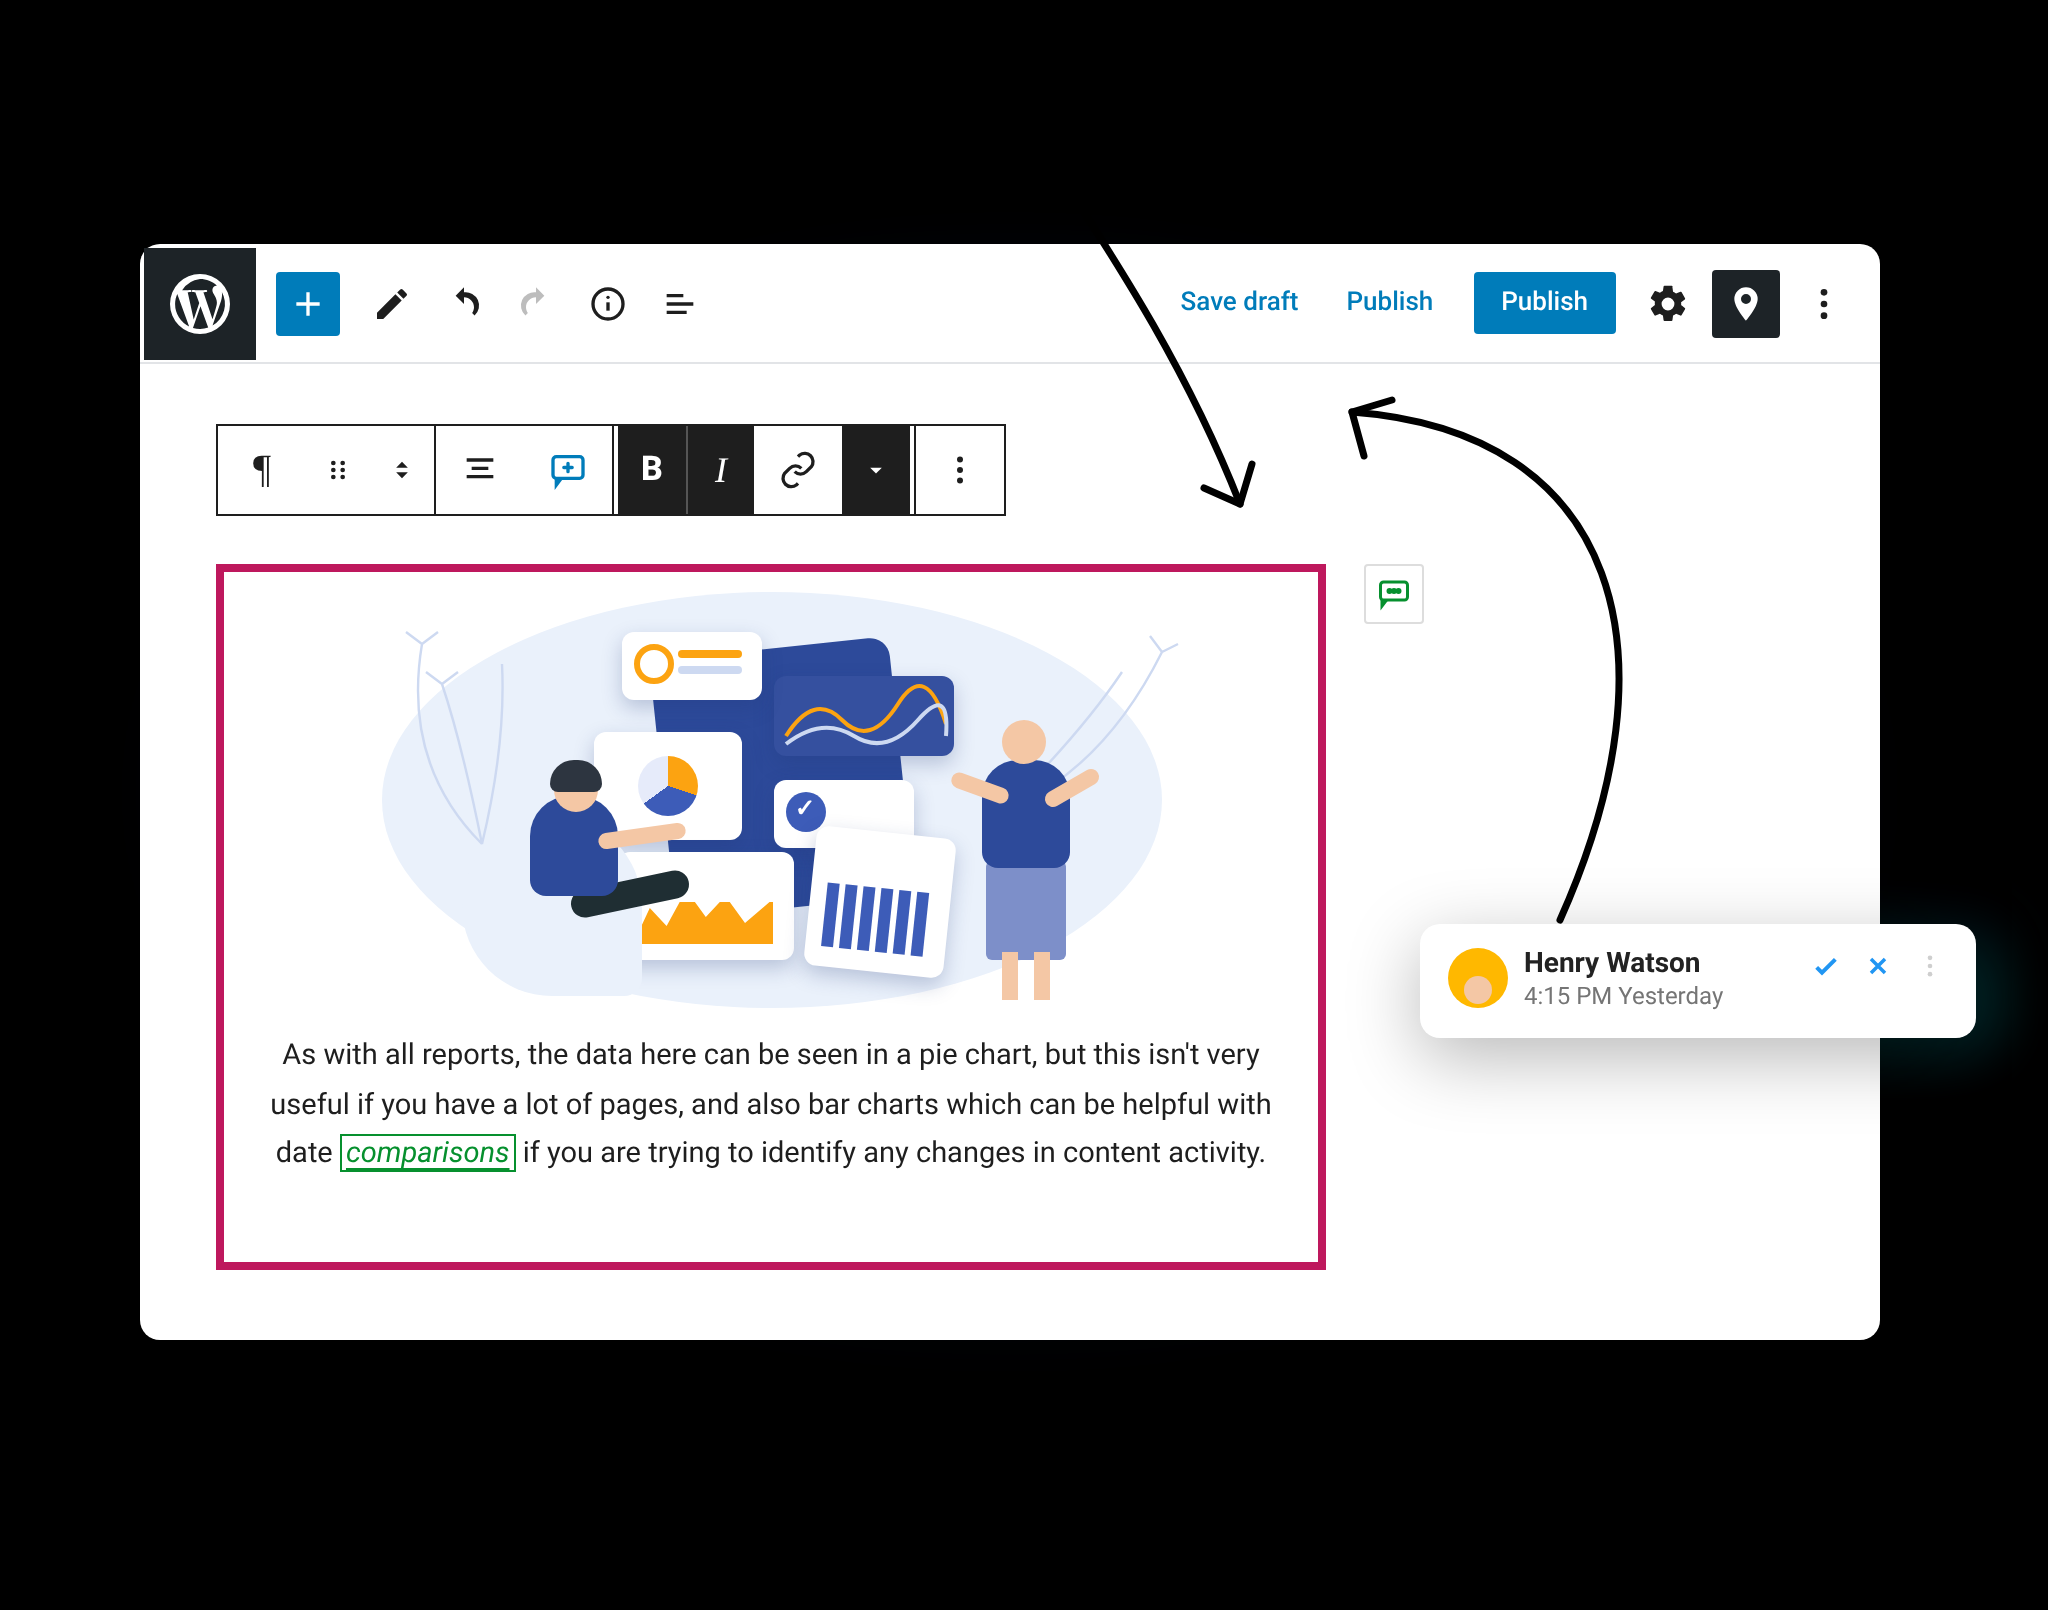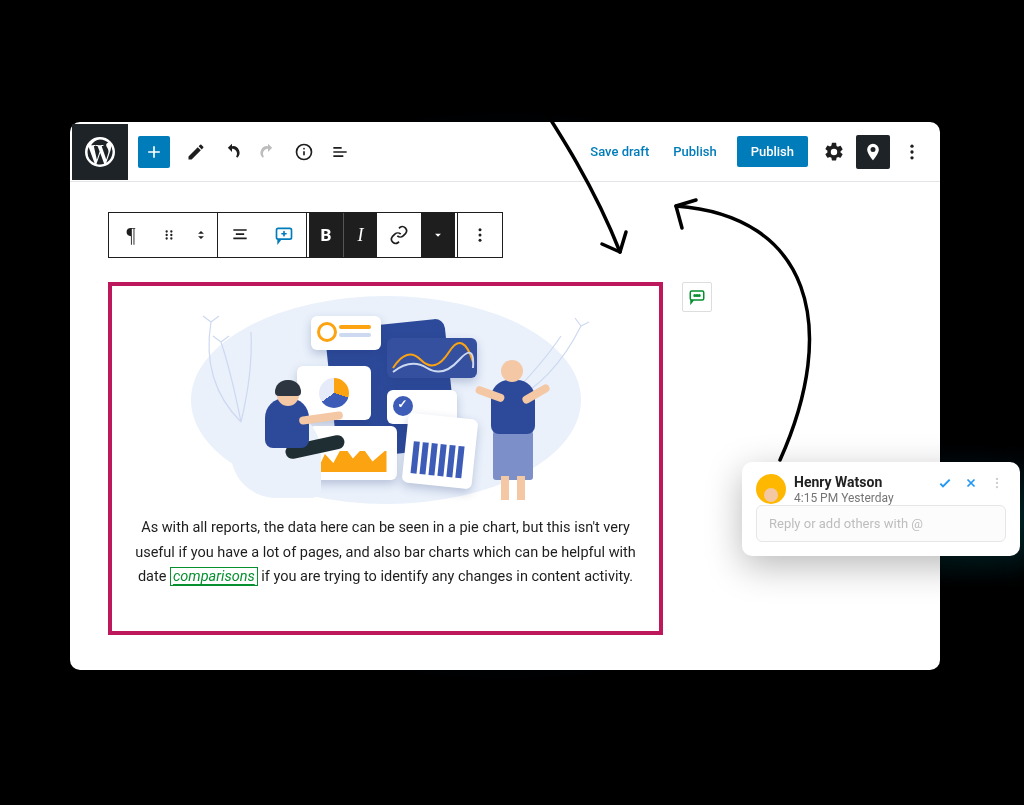--- a/index.html
+++ b/index.html
@@ -230,21 +230,21 @@
     justify-content: center;
     color: #06902e;
   }
   
   .arrow { position: absolute; stroke: #000; fill: none; stroke-width: 3.5; stroke-linecap: round; }
   .arrow1 { left: 460px; top: 0px; width: 200px; height: 280px; }
   .arrow2 { left: 640px; top: 186px; width: 210px; height: 290px; }
   
   .comment-card {
     position: absolute;
-    left: 742px;
+    left: 710px;
     top: 462px;
     width: 278px;
     background: #fff;
     border-radius: 10px;
     box-shadow: 0 10px 36px rgba(0,0,0,0.28);
     padding: 12px 14px 14px 14px;
   }
   .comment-card::before{
     content:"";
     position:absolute;
@@ -498,14 +498,13 @@
       </div>
       <div class="ci dots-icon">
         <svg width="14" height="14" viewBox="0 0 24 24" fill="currentColor">
             <circle cx="12" cy="5" r="2"></circle>
             <circle cx="12" cy="12" r="2"></circle>
             <circle cx="12" cy="19" r="2"></circle>
           </svg>
       </div>
     </div>
   </div>
-  <div class="cc-reply">Reply or add others with @</div>
 </div>
 
 </body></html>

